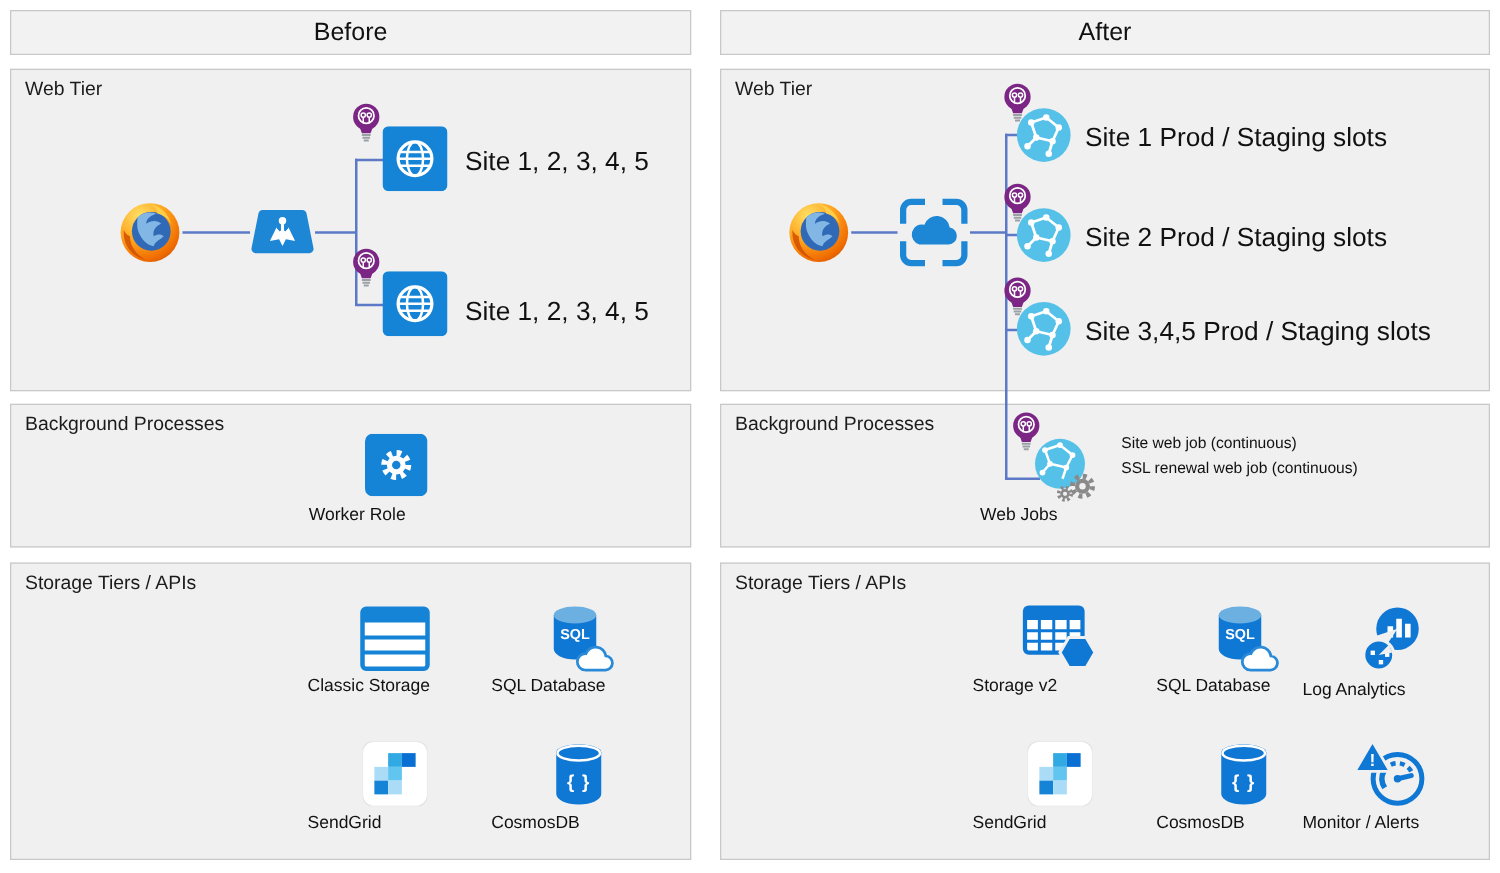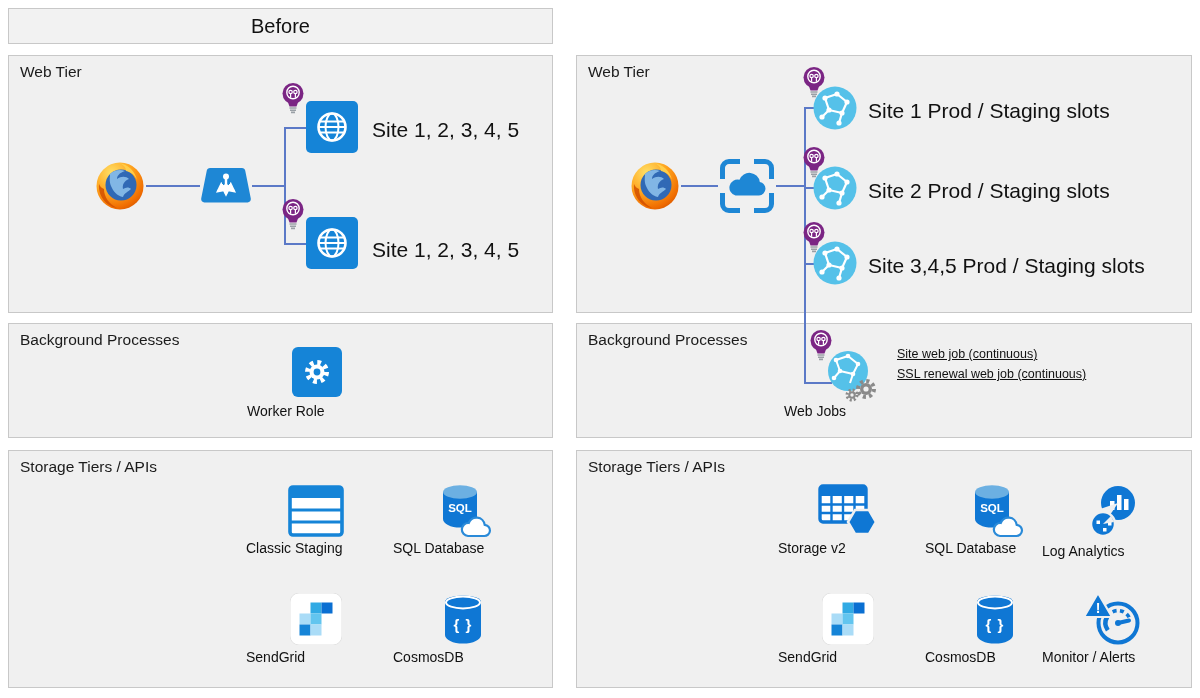--- a/index.html
+++ b/index.html
@@ -4,21 +4,21 @@
 <style>
   html,body{margin:0;padding:0;background:#fff;}
   .stage{position:relative;width:1200px;height:698px;background:#fff;overflow:hidden;
          font-family:"Liberation Sans", sans-serif;color:#111;}
   .hdr{position:absolute;background:#f2f2f2;border:1px solid #c8c8c8;box-sizing:border-box;
        text-align:center;font-size:20px;line-height:34px;color:#111;}
   .panel{position:absolute;background:#f0f0f0;border:1px solid #c8c8c8;box-sizing:border-box;z-index:0;}
   .sec-title{position:absolute;font-size:15.5px;color:#1b1b1b;z-index:2;}
   .cap{position:absolute;font-size:14px;color:#111;width:140px;z-index:2;}
   .slabel{position:absolute;font-size:21px;color:#111;white-space:nowrap;z-index:2;}
-  .note{position:absolute;font-size:12.5px;color:#111;white-space:nowrap;z-index:2;text-decoration:underline;}
+  .note{position:absolute;font-size:12.5px;color:#111;white-space:nowrap;z-index:2;}
   .hl{position:absolute;height:1.5px;background:#5b79c7;z-index:1;}
   .vl{position:absolute;width:1.5px;background:#5b79c7;z-index:1;}
   .ic{position:absolute;z-index:2;}
   .bulb{z-index:3;}
   .grp{display:contents;}
   svg text{font-family:"Liberation Sans", sans-serif;}
 </style>
 </head>
 <body>
 
@@ -188,20 +188,21 @@
         <rect x="9.5" y="20.5" width="11" height="11" fill="#aadcf7"></rect>
         <rect x="20.5" y="20.5" width="11" height="11" fill="#62c5ef"></rect>
         <rect x="9.5" y="31.5" width="11" height="11" fill="#1584d7"></rect>
         <rect x="20.5" y="31.5" width="11" height="11" fill="#aadcf7"></rect>
       </symbol>
     </defs>
   </svg>
 
   
   <div class="hdr" style="left:8px;top:8px;width:545px;height:36px">Before</div>
+  <div class="hdr" style="left:576px;top:8px;width:616px;height:36px">After</div>
 
   
   <div class="panel" style="left:8px;top:55px;width:545px;height:258px"></div>
   <div class="panel" style="left:8px;top:323px;width:545px;height:115px"></div>
   <div class="panel" style="left:8px;top:450px;width:545px;height:238px"></div>
   <div class="panel" style="left:576px;top:55px;width:616px;height:258px"></div>
   <div class="panel" style="left:576px;top:323px;width:616px;height:115px"></div>
   <div class="panel" style="left:576px;top:450px;width:616px;height:238px"></div>
 
   
@@ -250,21 +251,21 @@
         <use href="#sym-workerrole"></use>
       </svg>
     <div class="cap" style="left:247px;top:403px">Worker Role</div>
   </div>
 
   
   <div class="grp">
     <svg class="ic" style="left:287px;top:484px" width="58" height="54">
         <use href="#sym-classicstorage"></use>
       </svg>
-    <div class="cap" style="left:246px;top:540px">Classic Staging</div>
+    <div class="cap" style="left:246px;top:540px">Classic Storage</div>
 
     <svg class="ic" style="left:434px;top:480px" width="58" height="62">
         <use href="#sym-sqldb"></use>
       </svg>
     <div class="cap" style="left:393px;top:540px">SQL Database</div>
 
     <svg class="ic" style="left:290px;top:593px" width="52" height="52">
         <use href="#sym-sendgrid"></use>
       </svg>
     <div class="cap" style="left:246px;top:649px">SendGrid</div>

